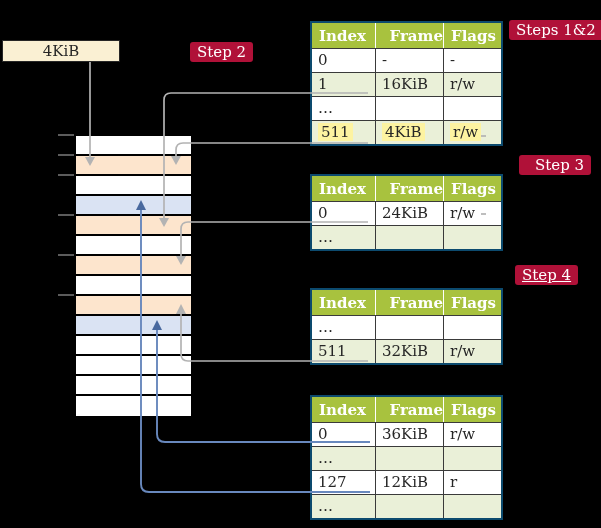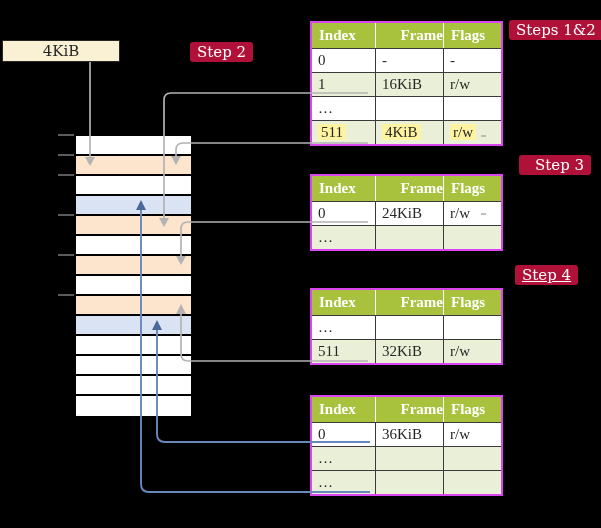--- a/index.html
+++ b/index.html
@@ -33,22 +33,21 @@
   }
   .mrow{height:20px;border-bottom:2px solid #000;box-sizing:border-box;}
   .mrow:last-child{border-bottom:none;}
   .mrow.white{background:#ffffff;}
   .mrow.peach{background:var(--frame-used-peach,#fde5cd);}
   .mrow.blue{background:var(--frame-target-blue,#dae3f3);}
   
   .ptable{
     position:absolute;left:310px;width:170px;
     border-collapse:collapse;table-layout:fixed;background:#ffffff;
-    border:2px solid #d946ef;
-    font-family:Liberation Serif, serif;
+    border:2px solid #0c4a6e;
   }
   .ptable.t1{top:21px;}
   .ptable.t2{top:174px;}
   .ptable.t3{top:288px;}
   .ptable.t4{top:395px;}
   .ptable th{
     background:var(--table-header-green,#a8c23e);color:#fff;
     font-weight:bold;font-size:15px;text-align:left;
     padding:1px 0 1px 7px;height:23px;
     border-right:1px solid #fff;border-bottom:1px solid #3a3a3a;
@@ -187,20 +186,25 @@
         <tr>
           <td><span>0</span></td>
           <td><span>36KiB</span></td>
           <td><span>r/w</span></td>
         </tr>
         <tr class="shaded">
           <td><span>…</span></td>
           <td></td>
           <td></td>
         </tr>
+        <tr>
+          <td><span>127</span></td>
+          <td><span>12KiB</span></td>
+          <td><span>r</span></td>
+        </tr>
         <tr class="shaded">
           <td><span>…</span></td>
           <td></td>
           <td></td>
         </tr>
       </tbody>
     </table>
 
   <svg class="overlay" width="601" height="528" viewBox="0 0 601 528">
 

